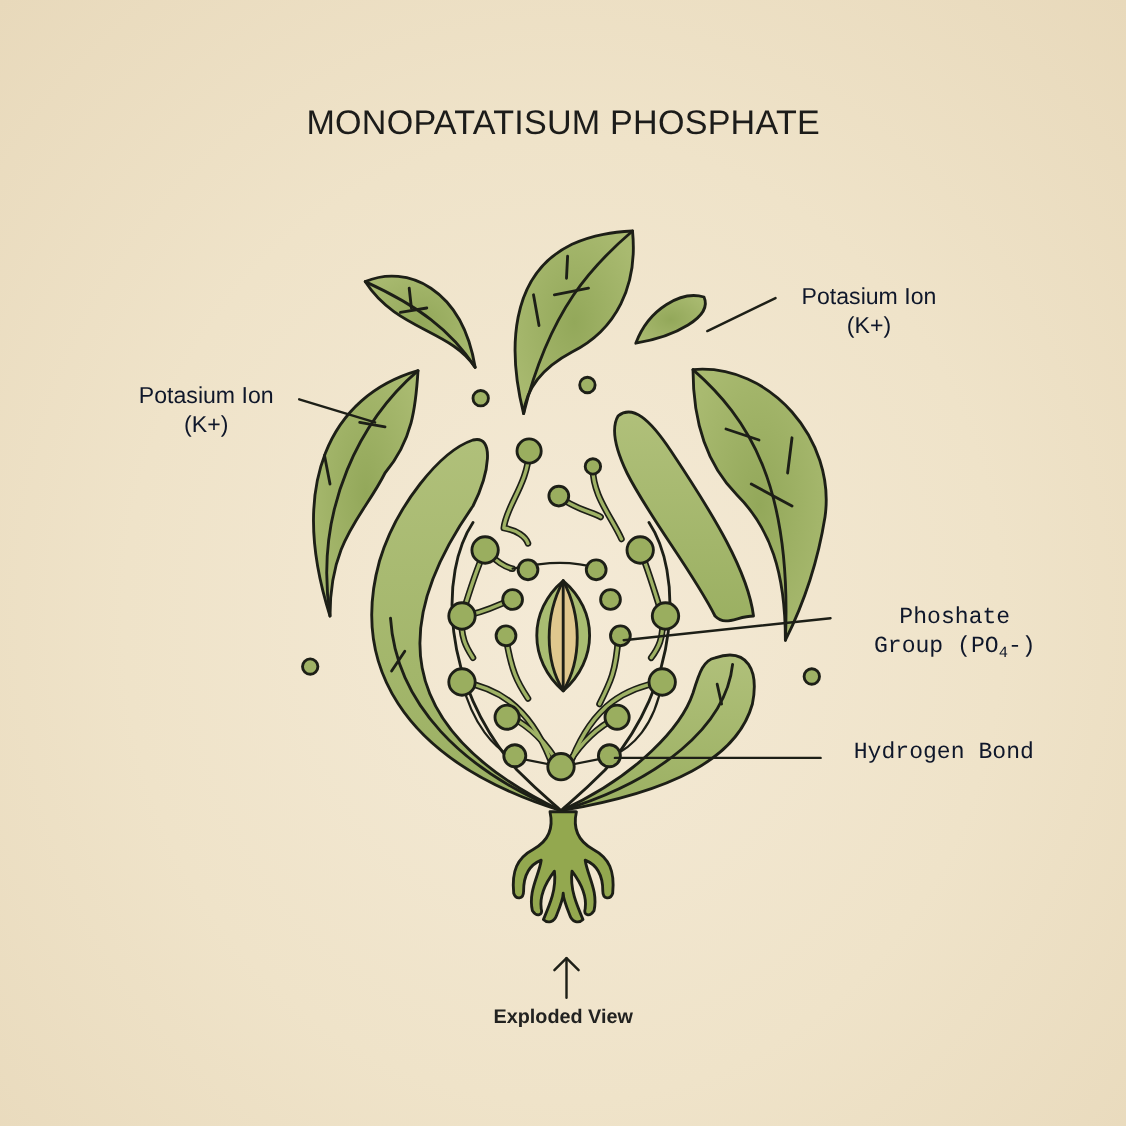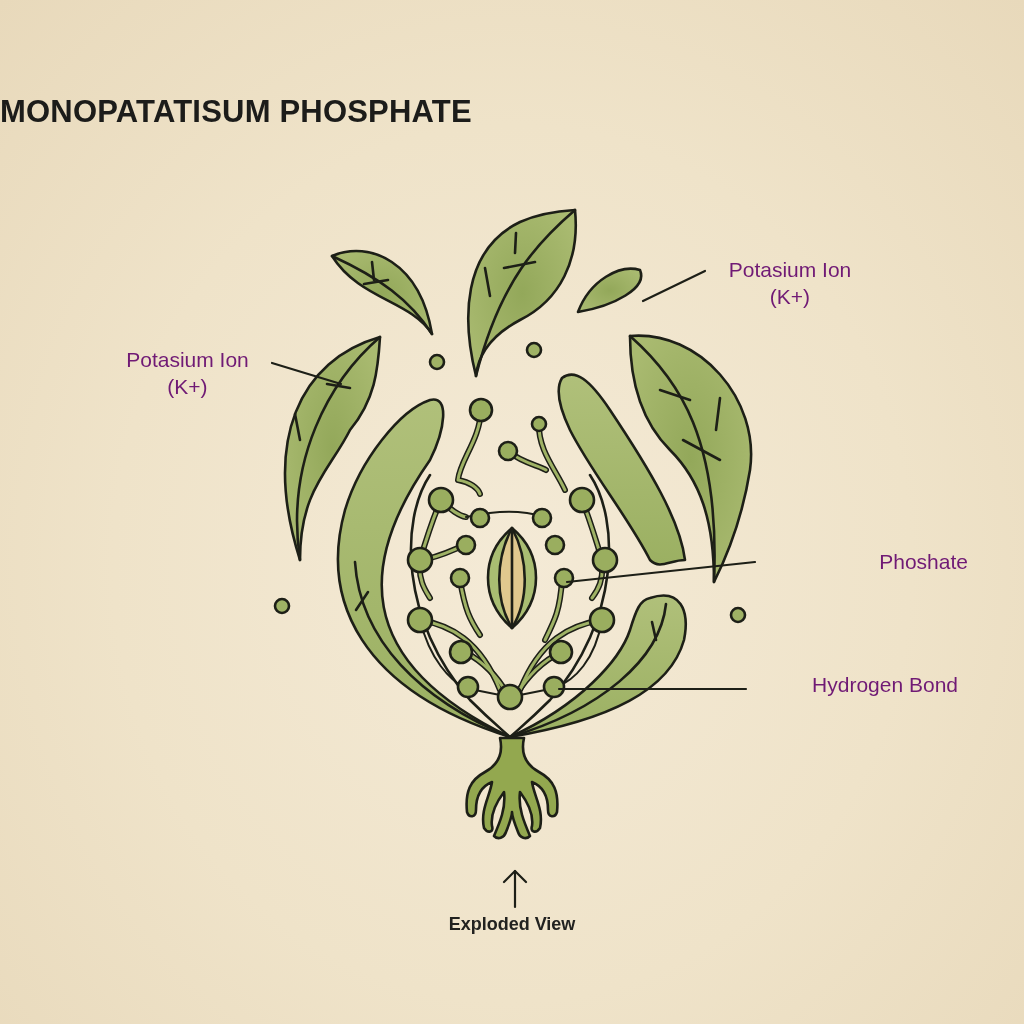--- a/index.html
+++ b/index.html
@@ -5,27 +5,27 @@
   html, body { margin: 0; padding: 0; }
   body {
     width: 1024px; height: 1024px; overflow: hidden;
     background: radial-gradient(ellipse at 50% 55%, #f4ead6 0%, #efe3c9 55%, #e8d9bb 100%);
     font-family: "Liberation Sans", "DejaVu Sans", sans-serif;
     color: #1f1f1d;
     position: relative;
   }
   .title {
     position: absolute; left: 0; top: 94px; width: 1024px;
-    text-align: left; font-weight: 700; font-size: 31px; letter-spacing: 0.2px;
+    text-align: center; font-weight: 400; font-size: 31px; letter-spacing: 0.2px;
     color: #1c1c1a;
   }
   .label {
-    position: absolute; font-size: 21px; line-height: 27px; text-align: center; color: #701a75;
-  }
-  .label.left { text-align: right; }
+    position: absolute; font-size: 21px; line-height: 27px; text-align: center; color: #0f172a;
+  }
+  .label.left { text-align: center; font-family: Liberation Mono, monospace; }
   .bottom-label {
     position: absolute; left: 0; width: 1024px; top: 914px;
     text-align: center; font-weight: 700; font-size: 18px; color: #222220;
   }
   svg.art { position: absolute; left: 0; top: 0; }
   sub { font-size: 14px; vertical-align: -4px; }
 </style>
 </head>
 <body>
 
@@ -193,17 +193,18 @@
   <div>(K+)</div>
 </div>
 
 <div class="label" style="left:100px; top:346px; width:175px;">
   <div>Potasium Ion</div>
   <div>(K+)</div>
 </div>
 
 <div class="label left" style="left:768px; top:548px; width:200px;">
   <div>Phoshate</div>
+  <div><span>Group (PO</span><sub>4</sub><span>-)</span></div>
 </div>
 
 <div class="label left" style="left:758px; top:671px; width:200px;">Hydrogen Bond</div>
 
 <div class="bottom-label">Exploded View</div>
 
 </body></html>

